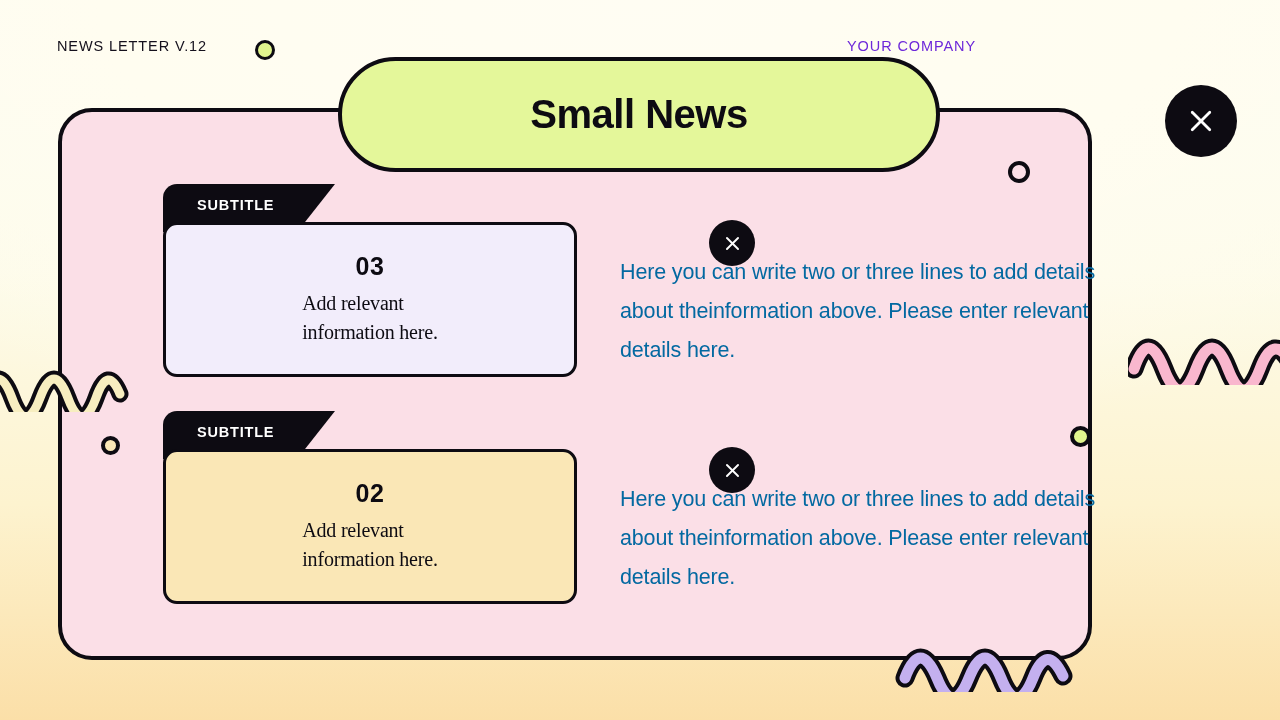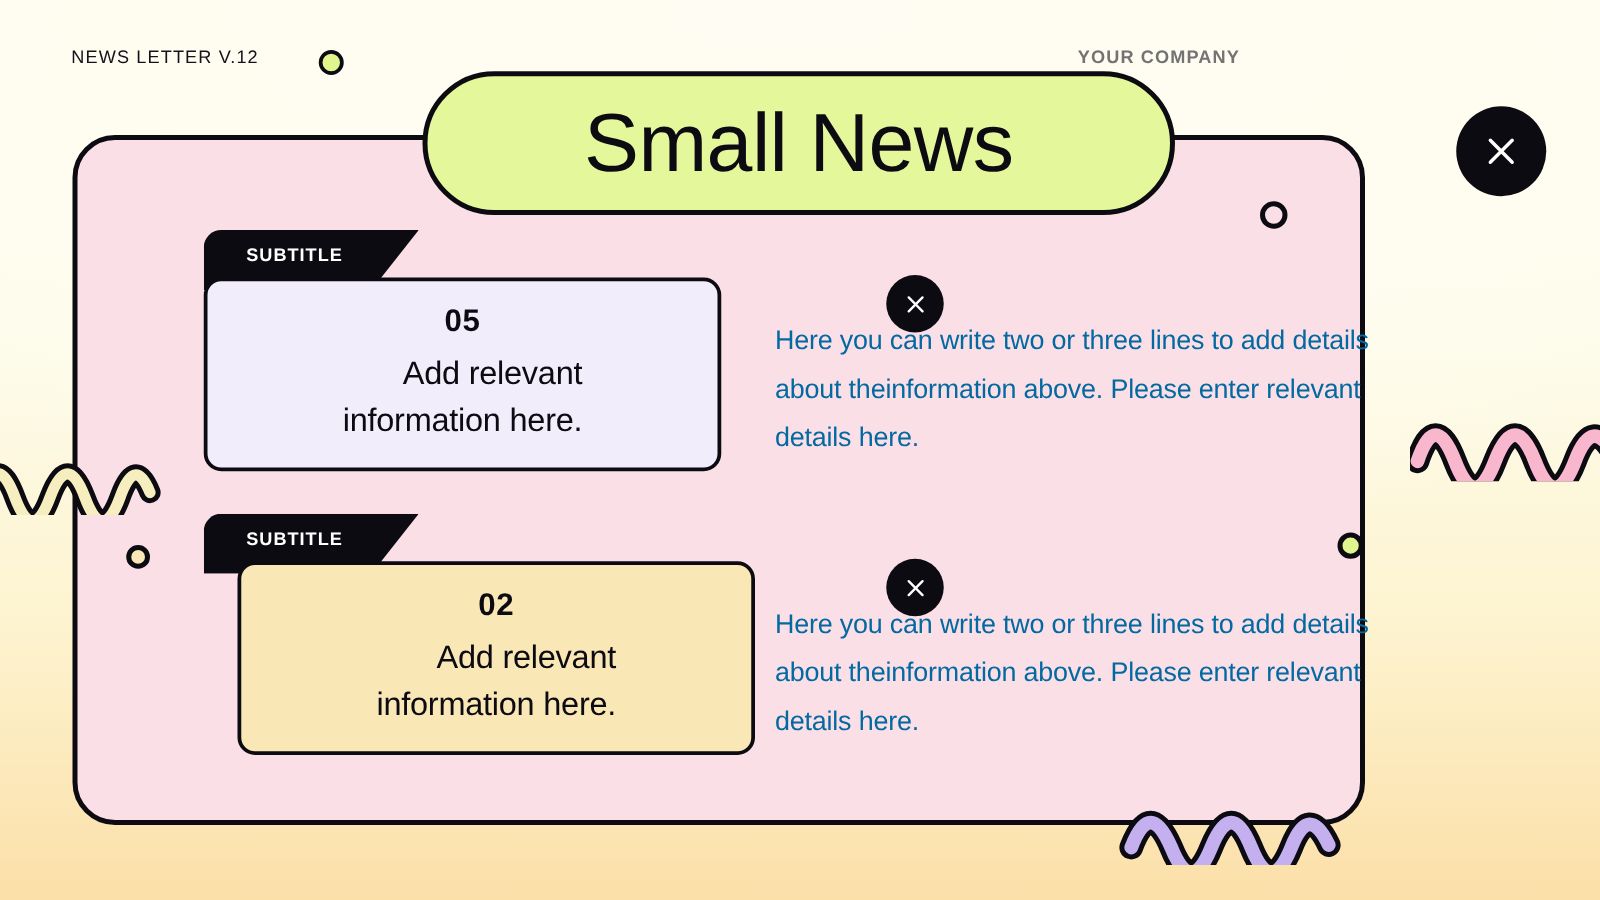--- a/index.html
+++ b/index.html
@@ -13,22 +13,22 @@
   }
 
   
   .hdr { position:absolute; top:0; left:0; width:1040px; height:100px; }
   .hdr-left {
     position:absolute; left:57px; top:38px;
     font-size:14.5px; letter-spacing:.9px; color:#14101c; font-weight:400;
     white-space:nowrap;
   }
   .hdr-right {
-    position:absolute; right:48px; top:38px;
-    font-size:14.5px; letter-spacing:.9px; color:#737373; font-weight:700;
+    position:absolute; right:64px; top:38px;
+    font-size:14.5px; letter-spacing:.9px; color:#6d28d9; font-weight:400;
     white-space:nowrap;
   }
   .hdr-dot {
     position:absolute; left:255px; top:40px;
     width:20px; height:20px; border-radius:50%;
     background:#e1f58e; border:3.5px solid #0d0b12;
   }
 
   
   .panel {
@@ -53,21 +53,21 @@
   .bubble-wrap { position:absolute; left:338px; top:57px; z-index:25; }
   .bubble {
     position:relative;
     width:602px; height:115px;
     background:#e4f79a;
     border:4px solid #0d0b12;
     border-radius:58px;
     display:flex; align-items:center; justify-content:center;
   }
   .bubble-title {
-    font-size:66px; font-weight:400; color:#0d0b12;
+    font-size:40px; font-weight:700; color:#0d0b12;
     letter-spacing:-0.5px; line-height:1;
     margin-top:-2px;
   }
   .bubble-tail { position:absolute; left:500px; top:100px; z-index:24; }
 
   
   .card { position:absolute; }
   .card-tab {
     position:absolute; left:0; top:0;
     width:172px; height:48px;
@@ -85,22 +85,22 @@
     width:414px; height:155px;
     border:3.5px solid #0d0b12;
     border-radius:14px;
     display:flex; flex-direction:column; align-items:center; justify-content:center;
   }
   .card-num {
     font-size:25px; font-weight:700; color:#0d0b12; letter-spacing:.5px;
     margin-bottom:8px;
   }
   .card-text {
-    font-size:26px; font-weight:400; color:#0d0b12;
-    text-align:right; line-height:1.45; letter-spacing:-0.2px;
+    font-size:20px; font-weight:400; color:#0d0b12;
+    text-align:left; line-height:1.45; letter-spacing:-0.2px;font-family:Liberation Serif, serif;
   }
   .card-close {
     position:absolute; left:546px; top:205px;
     width:46px; height:46px; border-radius:50%;
     background:#0d0b12;
     display:flex; align-items:center; justify-content:center;
     z-index:12;
   }
   .card-close svg { width:19px; height:19px; }
 
@@ -132,40 +132,40 @@
   <div class="ring" style="left:946px; top:49px; width:22px; height:22px; background:transparent;"></div>
 
   <div class="ring" style="left:39px; top:324px; width:19px; height:19px; background:#fae7b6;"></div>
 
   <div class="ring" style="left:1008px; top:314px; width:21px; height:21px; background:#e1f58e;"></div>
 
   <div class="card" style="left:101px; top:72px; width:420px; height:200px;">
     <div class="card-tab"></div>
     <div class="card-tab-label">SUBTITLE</div>
     <div class="card-body" style="background:#f2edfb;">
-      <div class="card-num">05</div>
+      <div class="card-num">03</div>
       <div class="card-text">
         <div>Add relevant</div>
         <div>information here.</div>
       </div>
     </div>
     <div class="card-close" style="top:36px;">
       <svg viewBox="0 0 24 24" fill="none" stroke="#ffffff" stroke-width="2.4" stroke-linecap="round">
         <line x1="5" y1="5" x2="19" y2="19"></line>
         <line x1="19" y1="5" x2="5" y2="19"></line>
       </svg>
     </div>
   </div>
 
   <div class="desc" style="left:558px; top:141px;">Here you can write two or three lines to add details about theinformation above. Please enter relevant details here.</div>
 
   <div class="card" style="left:101px; top:299px; width:420px; height:200px;">
     <div class="card-tab"></div>
     <div class="card-tab-label">SUBTITLE</div>
-    <div class="card-body" style="background:#fae7b6;margin-left:27px;">
+    <div class="card-body" style="background:#fae7b6;">
       <div class="card-num">02</div>
       <div class="card-text">
         <div>Add relevant</div>
         <div>information here.</div>
       </div>
     </div>
     <div class="card-close" style="top:36px;">
       <svg viewBox="0 0 24 24" fill="none" stroke="#ffffff" stroke-width="2.4" stroke-linecap="round">
         <line x1="5" y1="5" x2="19" y2="19"></line>
         <line x1="19" y1="5" x2="5" y2="19"></line>

